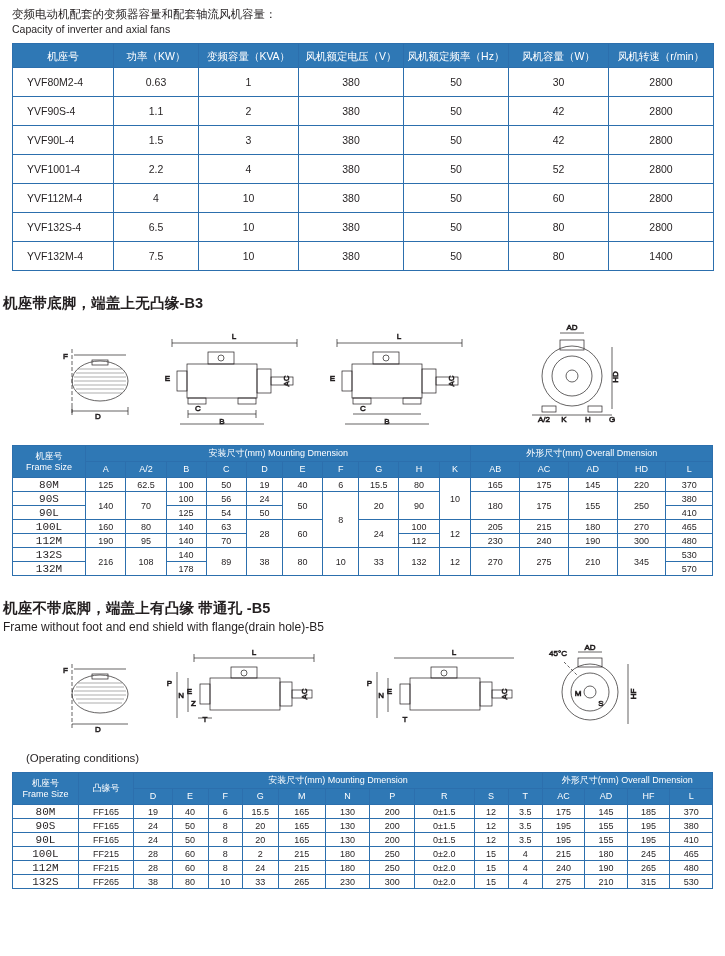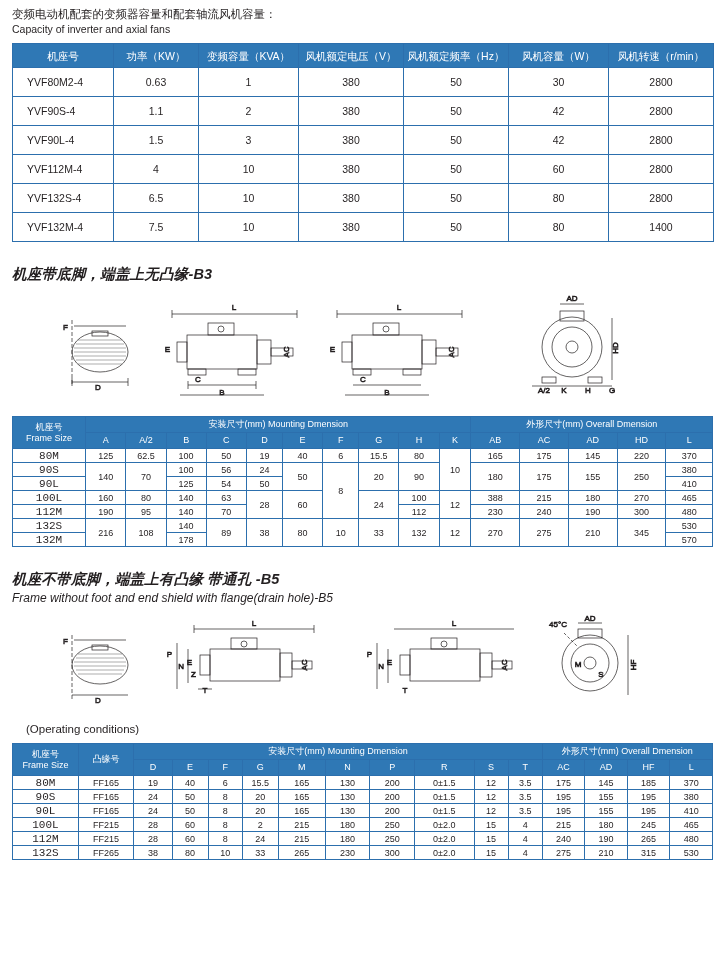--- a/index.html
+++ b/index.html
@@ -41,21 +41,21 @@
     font-weight: normal;
     height: 24px;
     line-height: 12px;
     font-size: 10.5px;
   }
   
   table.cap td { height: 29px; }
   table.cap td.first { text-align: left; padding-left: 14px; }
 
   
-  .sec { margin: 22px 12px 0 12px; font-style: italic; }
+  .sec { margin: 22px 12px 0 3px; }
   .sec h2 {
     font-size: 14.5px;
     font-weight: bold;
     margin: 0;
     line-height: 20px;
     letter-spacing: .2px;
   }
   .sec .sub { font-size: 12px; line-height: 18px; margin: 0; }
 
   
@@ -139,20 +139,29 @@
           <td>42</td>
           <td>2800</td>
         </tr>
       <tr>
           <td class="first">YVF90L-4</td>
           <td>1.5</td>
           <td>3</td>
           <td>380</td>
           <td>50</td>
           <td>42</td>
+          <td>2800</td>
+        </tr>
+      <tr>
+          <td class="first">YVF1001-4</td>
+          <td>2.2</td>
+          <td>4</td>
+          <td>380</td>
+          <td>50</td>
+          <td>52</td>
           <td>2800</td>
         </tr>
       <tr>
           <td class="first">YVF112M-4</td>
           <td>4</td>
           <td>10</td>
           <td>380</td>
           <td>50</td>
           <td>60</td>
           <td>2800</td>
@@ -361,21 +370,21 @@
         <td class="fs">100L</td>
         <td>160</td>
         <td>80</td>
         <td>140</td>
         <td>63</td>
         <td rowspan="2">28</td>
         <td rowspan="2">60</td>
         <td rowspan="2">24</td>
         <td>100</td>
         <td rowspan="2">12</td>
-        <td>388</td>
+        <td>205</td>
         <td>215</td>
         <td>180</td>
         <td>270</td>
         <td>465</td>
       </tr>
 
       <tr>
         <td class="fs">112M</td>
         <td>190</td>
         <td>95</td>

